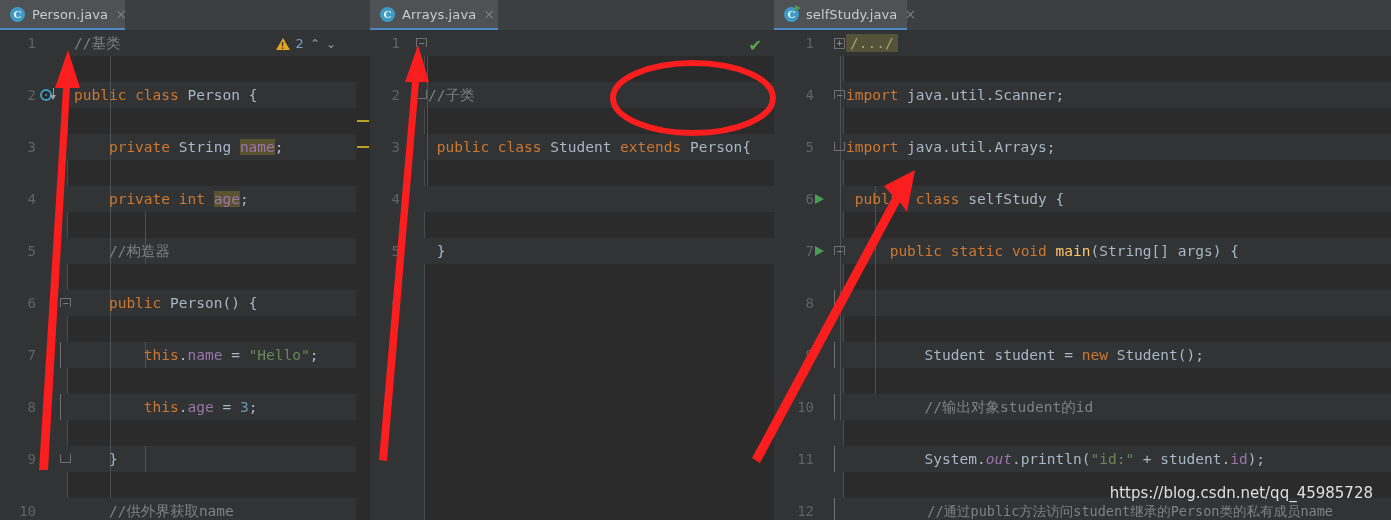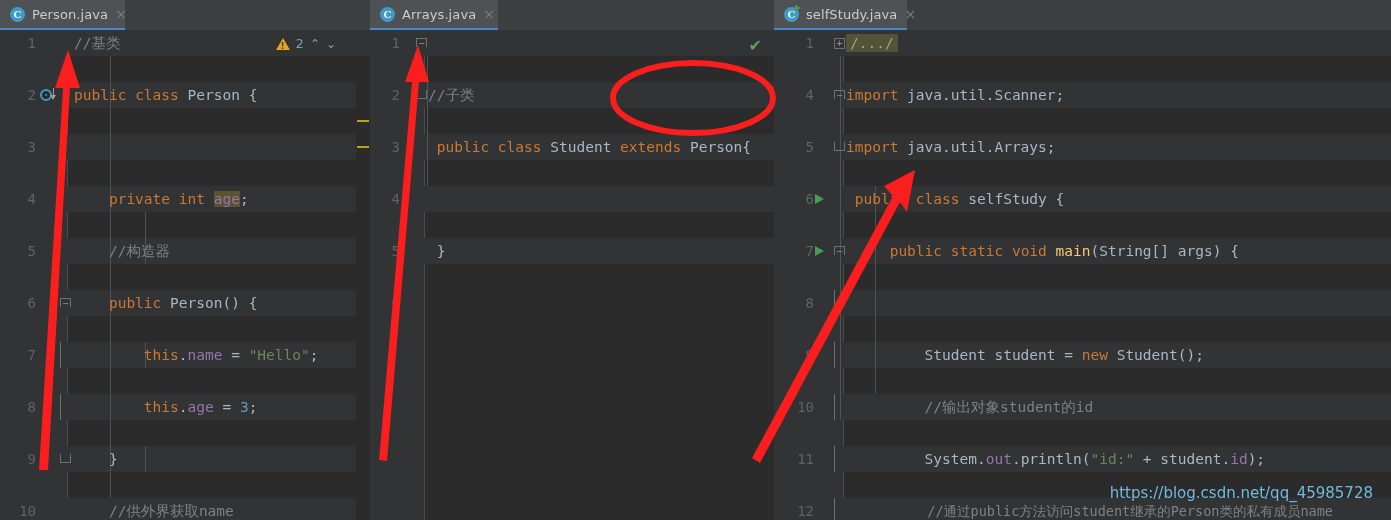--- a/index.html
+++ b/index.html
@@ -79,21 +79,21 @@
   #panel-2 .code { left: 58px; }
   #panel-3 .code { left: 72px; }
 
   
   .kw { color: #cc7832; }
   .cm { color: #808080; }
   .str { color: #6a8759; }
   .num { color: #6897bb; }
   .fn  { color: #ffc66d; }
   .fld { color: #9876aa; }
-  .fld-i { color: #9876aa; }
+  .fld-i { color: #9876aa; font-style: italic; }
   .cls { color: #a9b7c6; }
   .hl  { background: #5a5231; }
 
   
   .fold {
     position: absolute; z-index: 4;
     width: 11px; height: 11px; top: 8px;
     border: 1px solid #6e7173; color: #8d9093;
     font-family: "DejaVu Sans Mono", monospace; font-size: 10px; line-height: 9px; text-align: center;
   }
@@ -163,21 +163,21 @@
   
   .marker-strip { position: absolute; right: 0; top: 30px; bottom: 0; width: 14px; background: #2b2b2b; z-index: 6; }
   .marker { position: absolute; left: 1px; width: 12px; height: 2px; background: #bba11f; }
 
   
   #annotations { position: absolute; inset: 0; z-index: 40; pointer-events: none; }
 
   
   .watermark {
     position: absolute; right: 18px; bottom: 18px; z-index: 30;
-    font-family: "DejaVu Sans", sans-serif; font-size: 15px; color: #7dd3fc; opacity: .85;
+    font-family: "DejaVu Sans", sans-serif; font-size: 15px; color: #ffffff; opacity: .85;
     white-space: nowrap;
   }
 </style>
 </head>
 <body>
 
 <div id="root">
 
   <div class="panel" id="panel-1">
 
@@ -222,20 +222,21 @@
           <span class="lnum">2</span>
           <span class="override-icon">
               <span class="ring"></span>
               <span class="arr"></span>
             </span>
           <span class="code"><span class="kw">public</span> <span class="kw">class</span> <span class="cls">Person</span> {</span>
         </div>
 
         <div class="row codebg" style="top:52px;">
           <span class="lnum">3</span>
+          <span class="code">    <span class="kw">private</span> <span class="cls">String</span> <span class="fld hl">name</span>;</span>
         </div>
 
         <div class="row codebg" style="top:78px;">
           <span class="lnum">4</span>
           <span class="code">    <span class="kw">private</span> <span class="kw">int</span> <span class="fld hl">age</span>;</span>
         </div>
 
         <div class="row codebg" style="top:104px;">
           <span class="lnum">5</span>
           <span class="code">    <span class="cm">//构造器</span></span>

